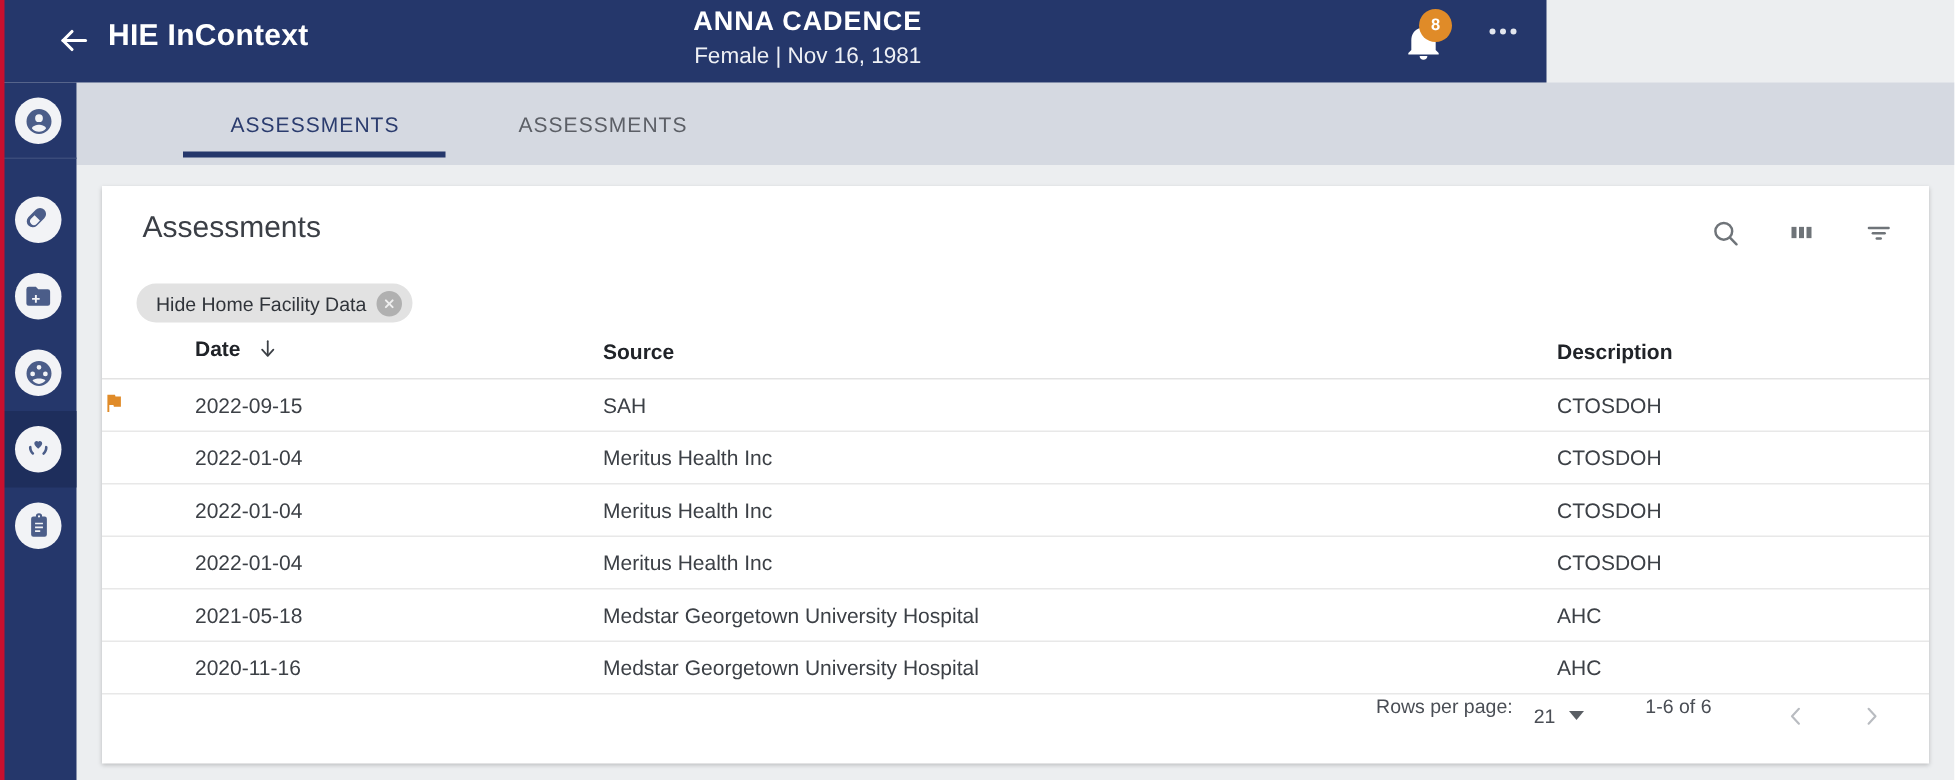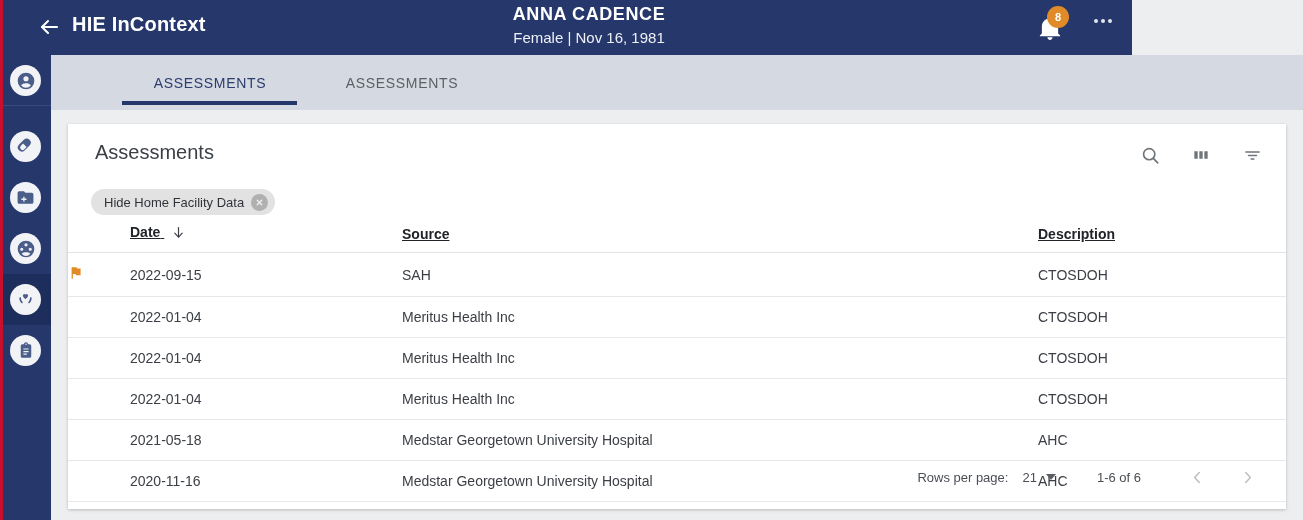--- a/index.html
+++ b/index.html
@@ -11,21 +11,21 @@
   #app { position: relative; width: 1303px; height: 520px; background: #eceef0; }
 
   
   .red-stripe {
     position: absolute; left: 0; top: 0; width: 3px; height: 520px;
     background: #c8102e; z-index: 40;
   }
 
   
   .topbar {
-    position: absolute; left: 0; top: 0; width: 1132px; height: 55px;
+    position: absolute; left: 0; top: 0; width: 1031px; height: 55px;
     background: #25376b; color: #ffffff; z-index: 30;
   }
   .back-arrow {
     position: absolute; left: 36px; top: 14px; width: 26px; height: 26px;
     display: flex; align-items: center; justify-content: center;
     color: #fff; cursor: pointer;
   }
   .app-title {
     position: absolute; left: 72px; top: 13px;
     font-size: 20px; font-weight: bold; letter-spacing: .2px; color: #ffffff;
@@ -114,41 +114,41 @@
     width: 17px; height: 17px; border-radius: 50%; background: #b0b0b0;
     display: flex; align-items: center; justify-content: center;
     color: #e9e9e9; font-size: 11px; line-height: 1; cursor: pointer;
   }
 
   
   table.grid { position: absolute; left: 0; top: 96px; width: 1218px; border-collapse: collapse; }
   table.grid th {
     font-size: 14px; color: #202328; font-weight: bold;
     padding: 4px 0 9px 0; border-bottom: 1px solid #e3e3e3;
-    text-align: left; white-space: nowrap; text-decoration: underline;
+    text-align: left; white-space: nowrap;
   }
   table.grid td {
-    font-size: 14px; color: #3c4046; padding: 12px 0;
+    font-size: 14px; color: #3c4046; padding: 0 0;
     border-bottom: 1px solid #e8e8e8; height: 35px;
   }
   .col-flag  { width: 62px; }
   .col-date  { width: 272px; }
   .col-src   { width: 636px; }
   .col-desc  { width: 248px; }
   .th-date   { padding-left: 98px; }
   .td-date   { padding-left: 98px; }
   .th-src, .td-src   { padding-left: 4px; }
   .th-desc, .td-desc { padding-left: 42px; }
   .sort-arrow { display: inline-block; margin-left: 7px; vertical-align: -3px; color: #3c4046; }
   .flag-cell { padding-left: 33px; }
 
   
   .paginator {
     position: absolute; right: 25px; bottom: 18px;
-    display: flex; align-items: center; font-size: 13px; color: #4a4e55;
+    display: flex; font-size: 13px; color: #4a4e55;
   }
   .pg-label { margin-right: 14px; }
   .pg-select { display: flex; align-items: center; gap: 9px; cursor: pointer; margin-right: 41px; }
   .pg-caret { width: 0; height: 0; border-left: 5px solid transparent;
               border-right: 5px solid transparent; border-top: 6px solid #5a5e64; }
   .pg-range { margin-right: 42px; }
   .pg-btn { width: 28px; height: 28px; display: flex; align-items: center; justify-content: center;
             color: #b9bcc1; cursor: pointer; }
   .pg-btn + .pg-btn { margin-left: 22px; }
 </style>

